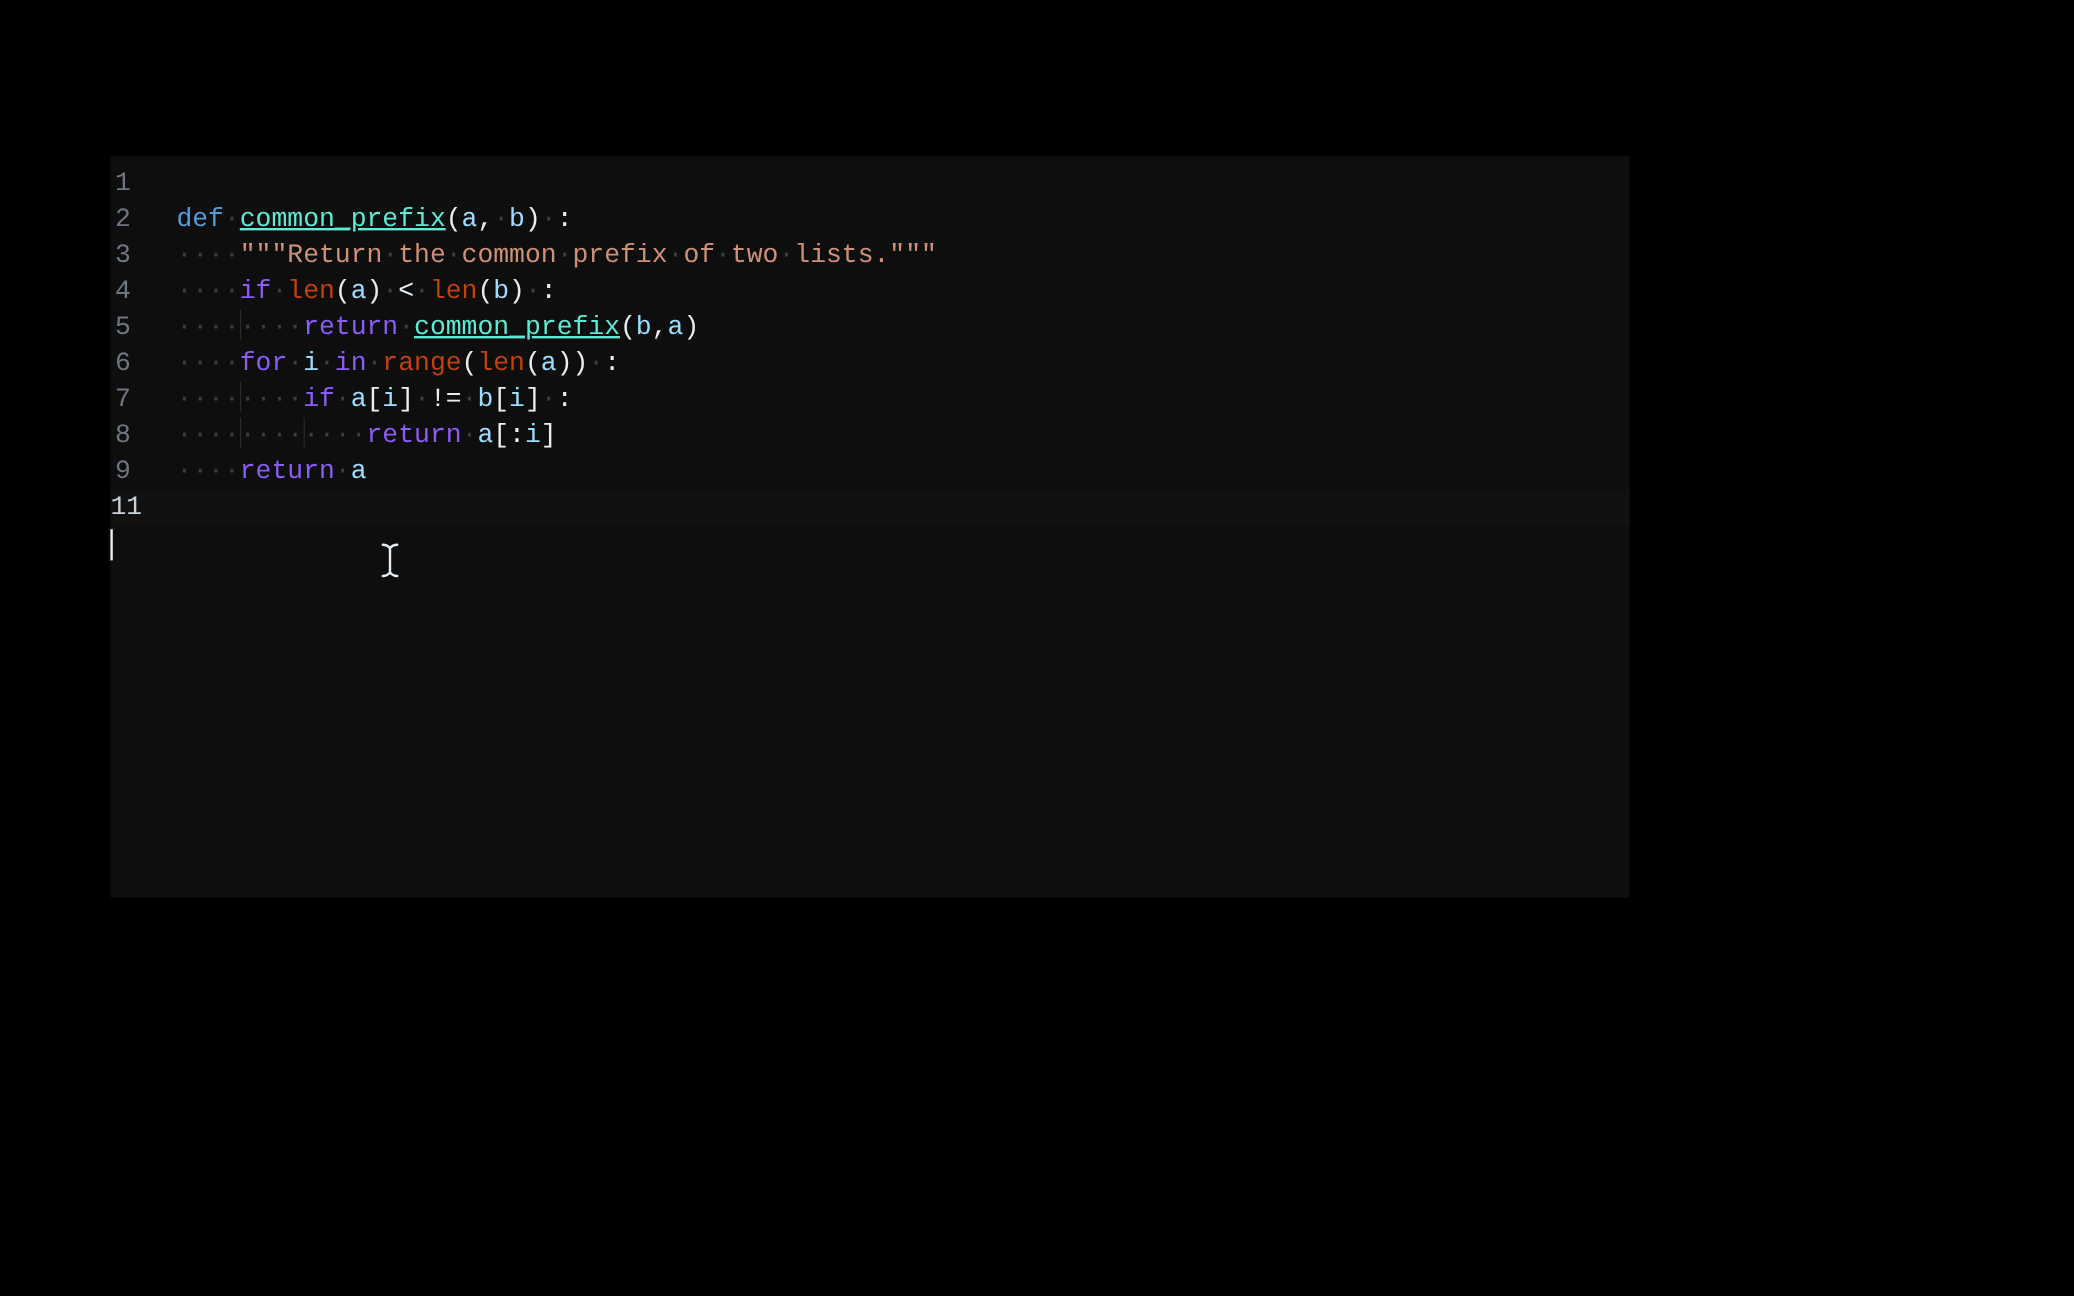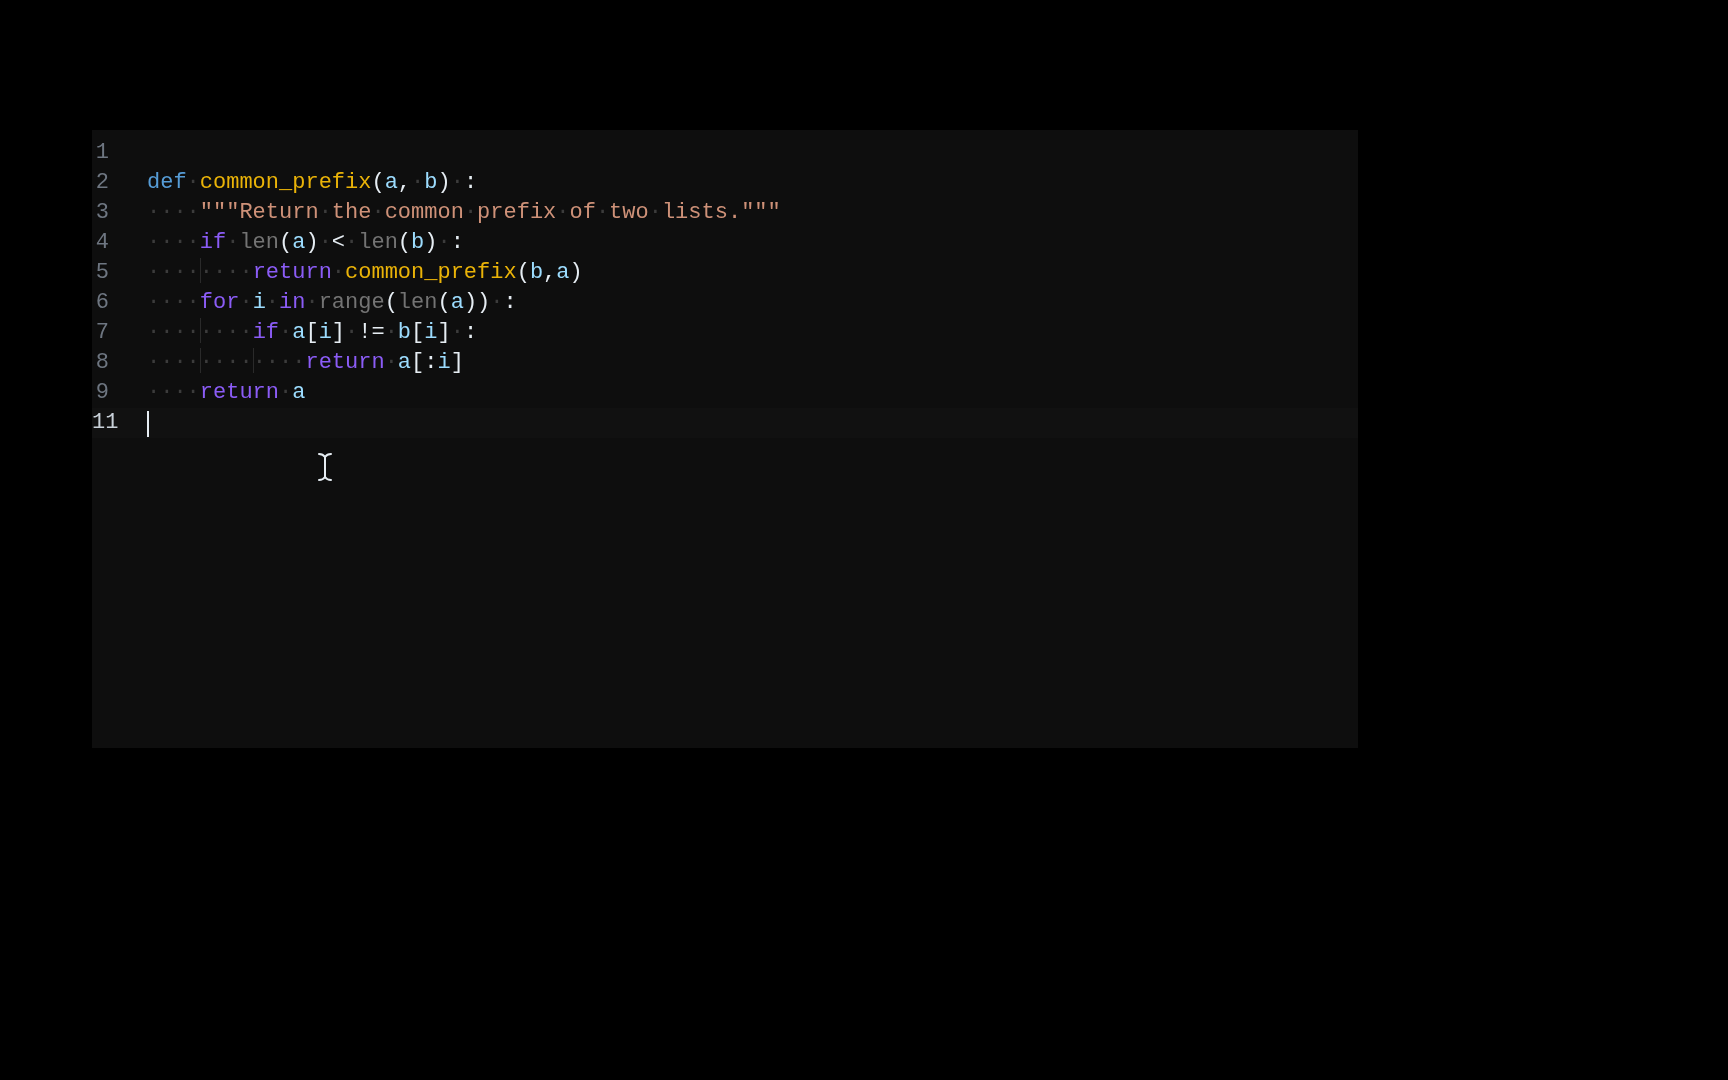--- a/index.html
+++ b/index.html
@@ -57,28 +57,29 @@
       position: absolute;
       left: -2px;
       right: 0;
       top: 0;
       bottom: 0;
       background: rgba(255,255,255,0.03);
       z-index: -1;
     }
     .line.current-line {
       background: rgba(255,255,255,0.015);
+      flex-direction: column;
     }
     .tok-keyword { color: #8b5cf6; }
     .tok-def { color: #569cd6; }
-    .tok-fn { color: #eab308; }
+    .tok-fn { color: #5eead4; text-decoration: underline; }
     .tok-param { color: #9cdcfe; }
     .tok-str { color: #ce9178; }
     .tok-op { color: #e6edf3; }
-    .tok-builtin { color: #737373; }
+    .tok-builtin { color: #c2410c; }
     .tok-var { color: #9cdcfe; }
     .tok-punct { color: #e6edf3; }
     .whitespace-dot {
       color: #3c3c3c;
     }
     .indent-guide {
       border-left: 1px solid #2a2a2a;
       display: inline-block;
       height: 100%;
       position: absolute;

